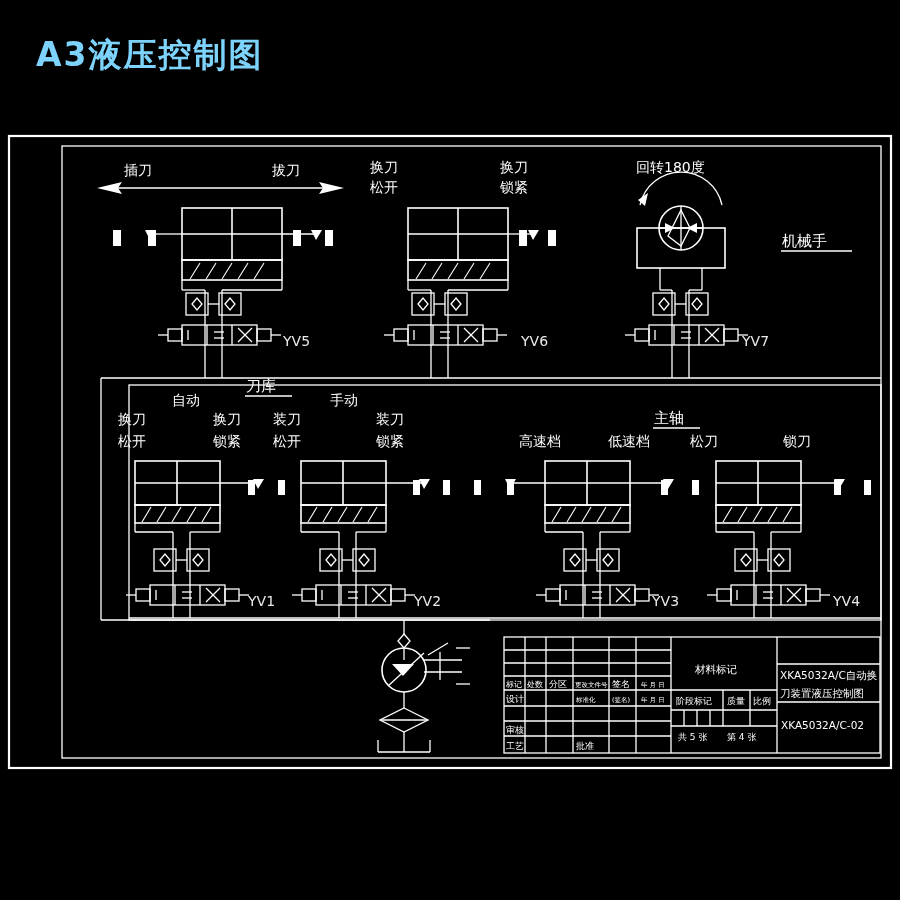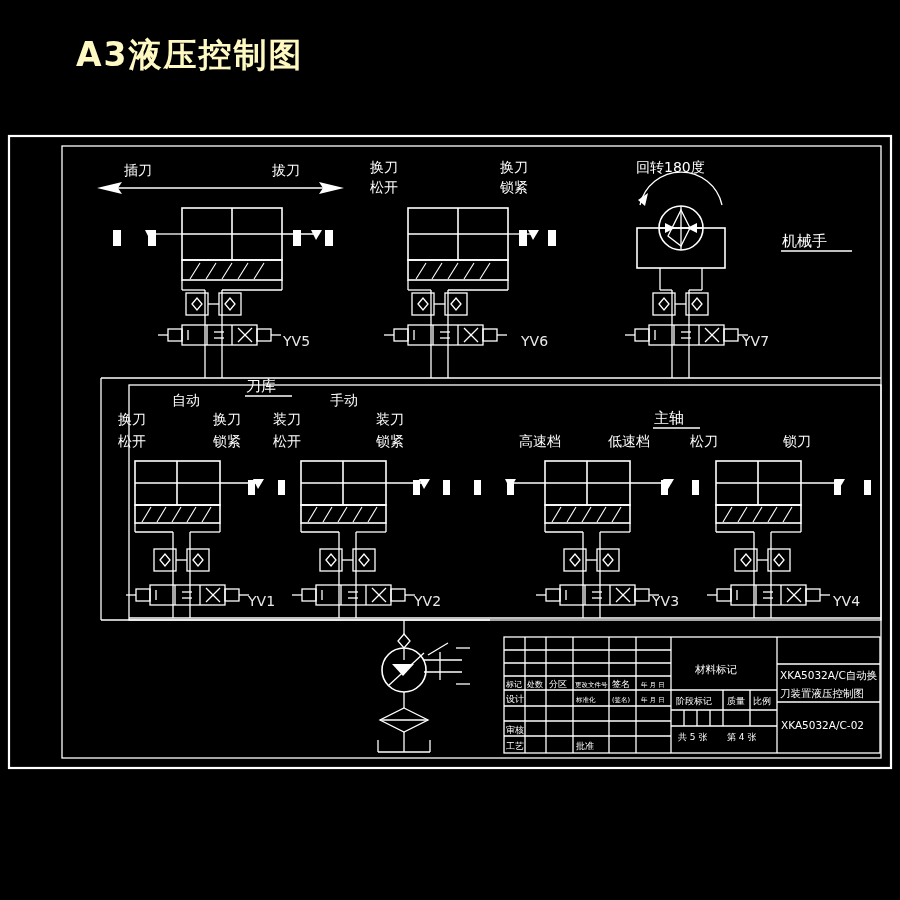--- a/index.html
+++ b/index.html
@@ -6,23 +6,22 @@
   html,body{margin:0;padding:0;background:#000;}
   body{
     width:900px;height:900px;position:relative;overflow:hidden;
     font-family:"DejaVu Sans","Liberation Sans",sans-serif;
     background:#000;color:#fff;
   }
   #root{position:absolute;left:0;top:0;width:900px;height:900px;}
   #title{
     position:absolute;left:36px;top:33px;
     font-family:"DejaVu Sans","Liberation Sans",sans-serif;
-    font-size:33px;font-weight:bold;color:#fef9c3;letter-spacing:2px;
+    font-size:33px;font-weight:bold;color:#7dd3fc;letter-spacing:2px;
     white-space:nowrap;
-    margin-left:40px;
   }
   svg{position:absolute;left:0;top:0;}
   .lbl{
     font-family:"DejaVu Sans","Liberation Sans",sans-serif;
     fill:#ffffff;font-size:13px;
   }
   .lbl-cjk{font-size:14px;}
   .lbl-tiny{font-size:6.5px;}
   .lbl-sec{font-size:15px;}
   .yv{font-size:14px;fill:#e9e9e9;}

